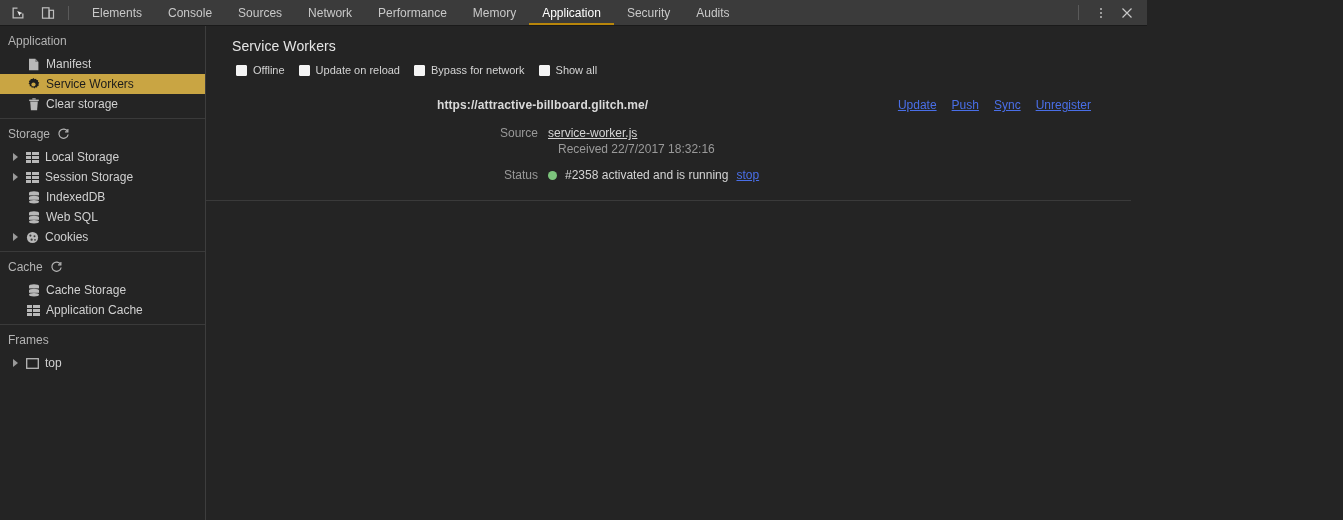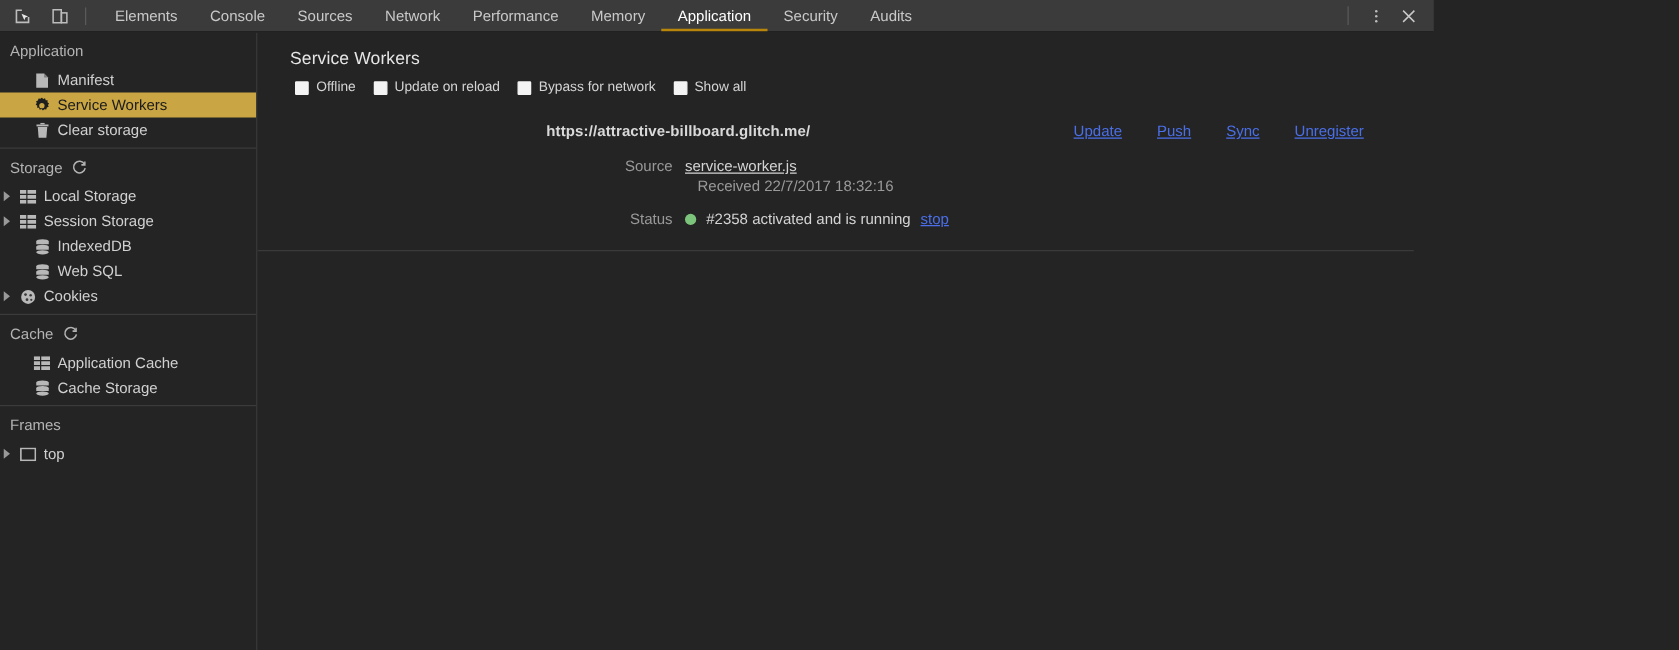--- a/index.html
+++ b/index.html
@@ -78,21 +78,21 @@
     font-size: 12px; color: #b3b3b3;
     padding: 8px 0 6px 8px;
     display: flex; align-items: center; gap: 7px;
   }
   .refresh-icon { display: inline-flex; cursor: pointer; }
   .section-divider { height: 1px; background: #3a3a3a; margin: 4px 0 0 0; }
   .tree-item {
     height: 20px;
     display: flex; align-items: center;
     font-size: 12px; color: #d0d0d0;
-    cursor: pointer;
+    padding-left: 10px; cursor: pointer;
     gap: 5px; white-space: nowrap;
   }
   .tree-item.selected {
     background: #c9a543; color: #1b1b1b;
   }
   .tree-item.indent1 { padding-left: 26px; }
   .arrow {
     width: 10px; height: 10px; flex: 0 0 10px;
     display: flex; align-items: center; justify-content: center;
   }
@@ -134,21 +134,21 @@
 
   .registration { padding: 22px 16px 0 0; position: relative; }
   .reg-head {
     display: flex; align-items: baseline;
     padding: 0 40px 0 231px;
   }
   .reg-url {
     font-size: 12px; color: #d9d9d9; font-weight: bold;
     letter-spacing: .1px;
   }
-  .reg-actions { margin-left: auto; display: flex; gap: 28px; }
+  .reg-actions { margin-left: auto; display: flex; gap: 15px; }
   .reg-actions a {
     font-size: 12px; color: #4a6fe8;
     text-decoration: underline; cursor: pointer;
   }
 
   .detail-rows { margin-top: 14px; }
   .drow { display: flex; align-items: center; margin-bottom: 2px; }
   .drow-label {
     width: 342px; text-align: right;
     font-size: 12px; color: #999999;
@@ -352,42 +352,42 @@
         <span>Cache</span>
         <span class="refresh-icon">
           <svg width="13" height="13" viewBox="0 0 14 14">
             <path d="M11.4 3.6 A5 5 0 1 0 12 7" fill="none" stroke="#b3b3b3" stroke-width="1.3"></path>
             <path d="M11.7 1.2 v3 h-3" fill="none" stroke="#b3b3b3" stroke-width="1.3"></path>
           </svg>
         </span>
       </div>
       <div class="tree-item indent1">
         <span class="ic">
+          <svg width="12" height="13" viewBox="0 0 12 13">
+            <ellipse cx="6" cy="2" rx="5" ry="1.7" fill="#b8b8b8"></ellipse>
+            <rect x="1" y="2" width="10" height="2.4" fill="#b8b8b8"></rect>
+            <ellipse cx="6" cy="6.4" rx="5" ry="1.7" fill="#b8b8b8"></ellipse>
+            <rect x="1" y="6.4" width="10" height="2.4" fill="#b8b8b8"></rect>
+            <ellipse cx="6" cy="10.8" rx="5" ry="1.7" fill="#b8b8b8"></ellipse>
+          </svg>
+        </span>
+        <span class="lbl">Cache Storage</span>
+      </div>
+      <div class="tree-item indent1">
+        <span class="ic">
           <svg width="13" height="11" viewBox="0 0 13 11">
             <rect x="0" y="0" width="5" height="3" fill="#b8b8b8"></rect>
               <rect x="6" y="0" width="7" height="3" fill="#b8b8b8"></rect>
             <rect x="0" y="4" width="5" height="3" fill="#b8b8b8"></rect>
               <rect x="6" y="4" width="7" height="3" fill="#b8b8b8"></rect>
             <rect x="0" y="8" width="5" height="3" fill="#b8b8b8"></rect>
               <rect x="6" y="8" width="7" height="3" fill="#b8b8b8"></rect>
           </svg>
         </span>
         <span class="lbl">Application Cache</span>
-      </div>
-      <div class="tree-item indent1">
-        <span class="ic">
-          <svg width="12" height="13" viewBox="0 0 12 13">
-            <ellipse cx="6" cy="2" rx="5" ry="1.7" fill="#b8b8b8"></ellipse>
-            <rect x="1" y="2" width="10" height="2.4" fill="#b8b8b8"></rect>
-            <ellipse cx="6" cy="6.4" rx="5" ry="1.7" fill="#b8b8b8"></ellipse>
-            <rect x="1" y="6.4" width="10" height="2.4" fill="#b8b8b8"></rect>
-            <ellipse cx="6" cy="10.8" rx="5" ry="1.7" fill="#b8b8b8"></ellipse>
-          </svg>
-        </span>
-        <span class="lbl">Cache Storage</span>
       </div>
 
       <div class="section-divider"></div>
 
       <div class="section-header">
         <span>Frames</span>
       </div>
       <div class="tree-item">
         <span class="arrow"></span>
         <span class="ic">

